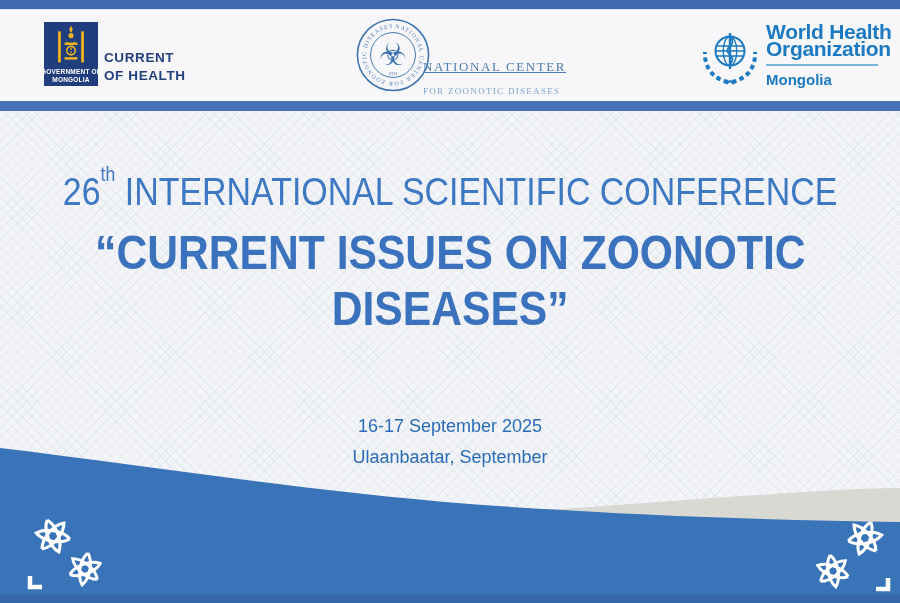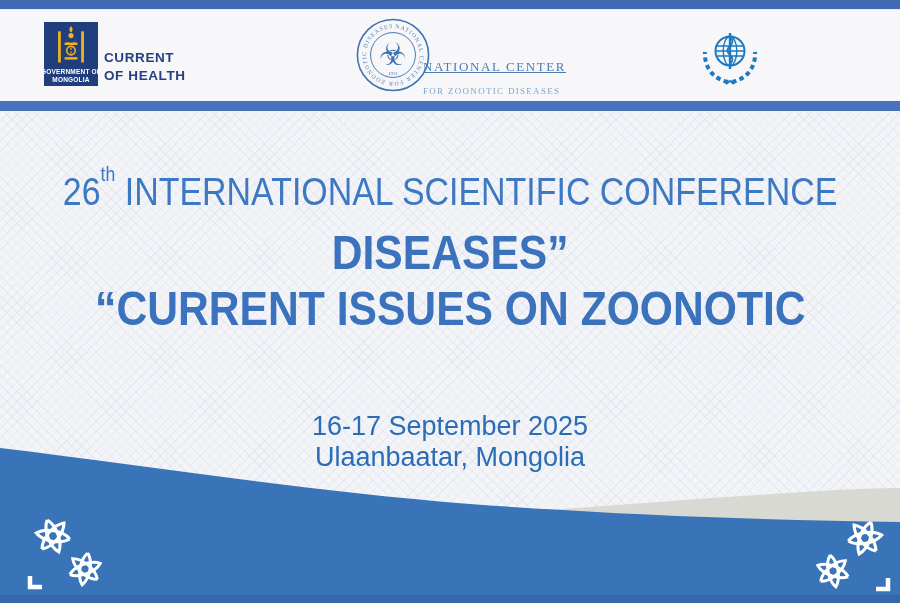--- a/index.html
+++ b/index.html
@@ -49,21 +49,21 @@
   .conf-line{position:absolute;left:0;top:59px;width:900px;text-align:center;white-space:nowrap;}
   .conf-line .inner{display:inline-block;transform:scaleX(.87);transform-origin:center;
                     color:#3d78c3;font-size:39px;letter-spacing:0;}
   .conf-line sup{font-size:52%;position:relative;top:-.5em;}
 
   .big-title{position:absolute;left:0;top:113px;width:900px;text-align:center;
              color:#3b72bd;font-weight:bold;font-size:49px;line-height:56px;}
   .big-title .inner{display:inline-block;transform:scaleX(.87);transform-origin:center;white-space:nowrap;}
 
   .date-block{position:absolute;left:0;top:300px;width:900px;text-align:center;
-              color:#2a6cb6;font-size:27px;line-height:31px;}
+              color:#2a6cb6;font-size:18px;line-height:31px;}
 
   
   .waves{position:absolute;left:0;top:438px;width:900px;height:165px;}
 </style>
 </head>
 <body>
 
 <div class="stage">
 
   <div class="topbar"></div>
@@ -117,38 +117,44 @@
         <circle cx="30" cy="25" r="14.5" stroke-width="2"></circle>
         <ellipse cx="30" cy="25" rx="6.8" ry="14.5" stroke-width="1.4"></ellipse>
         <path d="M16,20 H44 M15.5,25 H44.5 M16,30 H44" stroke-width="1.4"></path>
         <path d="M30,7 V43" stroke-width="2.4"></path>
         <path d="M30,11 q5,4.5 0,9 q-5,4.5 0,9 q5,4.5 0,9" stroke-width="1.8"></path>
         <path d="M28,56 C13,53 4,41 5,26" stroke-width="4" stroke-dasharray="4.5 3.4"></path>
         <path d="M32,56 C47,53 56,41 55,26" stroke-width="4" stroke-dasharray="4.5 3.4"></path>
         <path d="M26,58 l4,-3 l4,3" stroke-width="2"></path>
       </g>
     </svg>
+    <div class="who-text">
+      <div class="who-name">World Health</div>
+      <div class="who-name">Organization</div>
+      <div class="who-rule"></div>
+      <div class="who-country">Mongolia</div>
+    </div>
   </div>
 
   <div class="divider"></div>
 
   <div class="main">
 
     <div class="conf-line">
       <span class="inner"><span>26</span><sup>th</sup>&nbsp;<span>INTERNATIONAL SCIENTIFIC CONFERENCE</span></span>
     </div>
 
     <div class="big-title">
+      <div><span class="inner">“CURRENT ISSUES ON ZOONOTIC</span></div>
       <div><span class="inner">DISEASES”</span></div>
-      <div><span class="inner">“CURRENT ISSUES ON ZOONOTIC</span></div>
     </div>
 
     <div class="date-block">
       <div>16-17 September 2025</div>
-      <div>Ulaanbaatar, Mongolia</div>
+      <div>Ulaanbaatar, September</div>
     </div>
   </div>
 
   <svg class="waves" viewBox="0 0 900 165">
     <defs>
       <path id="tq-petal" d="M0,-17 C7,-9 7,9 0,17 C-7,9 -7,-9 0,-17"></path>
       <g id="tq" stroke="#ffffff" stroke-width="3.1" fill="none">
         <use href="#tq-petal"></use>
         <use href="#tq-petal" transform="rotate(120)"></use>
         <use href="#tq-petal" transform="rotate(240)"></use>

